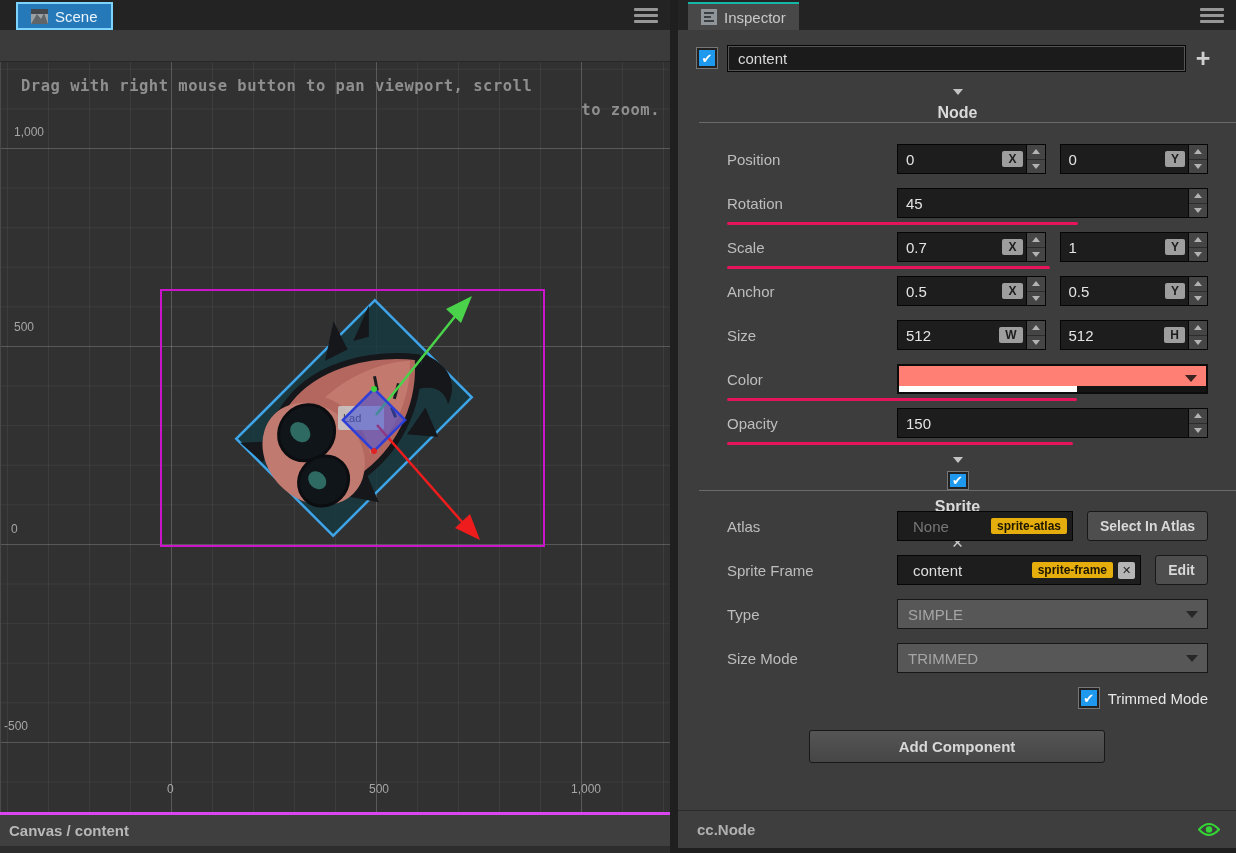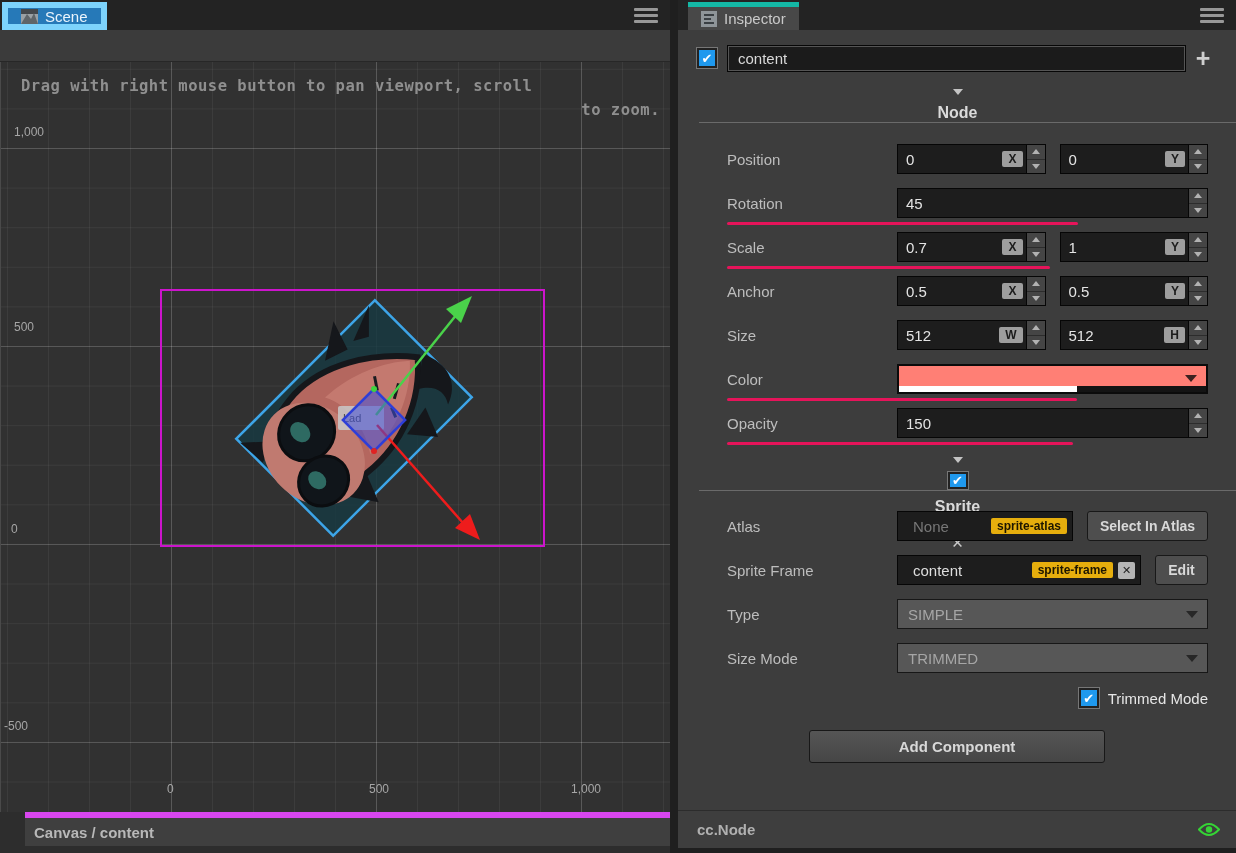--- a/index.html
+++ b/index.html
@@ -19,50 +19,50 @@
 
   .checkbox { width:20px; height:20px; background:#1f99ee; border:2px solid #222;
               box-shadow:0 0 0 1px #777; display:flex; align-items:center; justify-content:center;
               color:#fff; font-size:13px; font-weight:bold; line-height:1; }
 
   .tri-up   { width:0;height:0;border-left:4px solid transparent;border-right:4px solid transparent;border-bottom:5px solid #b2b2b2; }
   .tri-down { width:0;height:0;border-left:4px solid transparent;border-right:4px solid transparent;border-top:5px solid #b2b2b2; }
 
   
   #scene-panel { width:670px; display:flex; flex-direction:column; background:#2d2d2d; }
-  #scene-tab { background:#2679b8; border:6px solid #7dd3fc; color:#eaf4fc; margin-left:2px; }
+  #scene-tab { background:#2679b8; border:2px solid #7dd3fc; color:#eaf4fc; margin-left:16px; }
   #scene-toolbar { height:32px; background:#3b3b3b; border-bottom:1px solid #272727; }
   #viewport {
     position:relative; height:750px; overflow:hidden;
     background-color:#313131;
     background-image:
       linear-gradient(to right, rgba(255,255,255,0.15) 1px, transparent 1px),
       linear-gradient(to bottom, rgba(255,255,255,0.15) 1px, transparent 1px),
       linear-gradient(to right, rgba(255,255,255,0.05) 1px, transparent 1px),
       linear-gradient(to bottom, rgba(255,255,255,0.05) 1px, transparent 1px);
     background-size:205px 100%, 100% 198px, 41px 100%, 100% 39.6px;
     background-position:170px 0, 0 86px, 170px 0, 0 86px;
     border-left:1px solid #4a4a4a;
   }
   #hint { position:absolute; top:12px; left:20px; right:10px;
           font-family:"DejaVu Sans Mono","Liberation Mono",monospace;
           font-weight:bold; font-size:15.5px; line-height:24px; color:#8f8f8f; letter-spacing:.5px; }
   #hint .l2 { text-align:right; }
   .axis-label { position:absolute; font-size:12px; color:#a6a6a6; }
   #scene-svg { position:absolute; inset:0; }
-  #scene-status { height:34px; background:#3f3f3f; border-top:6px solid #d946ef;
+  #scene-status { height:34px; background:#3f3f3f; border-top:3px solid #d946ef;
                   display:flex; align-items:center; padding-left:9px;
-                  font-weight:bold; font-size:15px; color:#b8b8b8;margin-left:25px; }
+                  font-weight:bold; font-size:15px; color:#b8b8b8; }
 
   
   #panel-divider { width:8px; background:#1f1f1f; }
 
   
   #inspector-panel { width:558px; background:#3d3d3d; position:relative; display:flex; flex-direction:column; }
-  #inspector-tab { background:#484848; border-top:5px solid #14b8a6; color:#c9c9c9; margin-left:10px; }
+  #inspector-tab { background:#484848; border-top:2px solid #14b8a6; color:#c9c9c9; margin-left:10px; }
 
   #name-row { display:flex; align-items:center; margin:13px 16px 0 19px; height:30px; }
   #name-input { flex:1; margin-left:10px; height:27px; background:#1b1b1b; border:1px solid #060606;
                 box-shadow:0 0 0 1px #555 inset; color:#d9d9d9; font-size:15px;
                 display:flex; align-items:center; padding-left:10px; }
   #add-node-btn { width:34px; text-align:center; font-size:25px; font-weight:bold; color:#cfcfcf; cursor:pointer; }
 
   .section-header { display:flex; align-items:center; gap:9px; height:30px; margin:16px 20px 0 21px;flex-direction:column; }
   .section-header .caret { width:0;height:0;border-left:5px solid transparent;border-right:5px solid transparent;border-top:6px solid #c4c4c4; cursor:pointer; }
   .section-title { font-size:16px; font-weight:bold; color:#dadada; }

